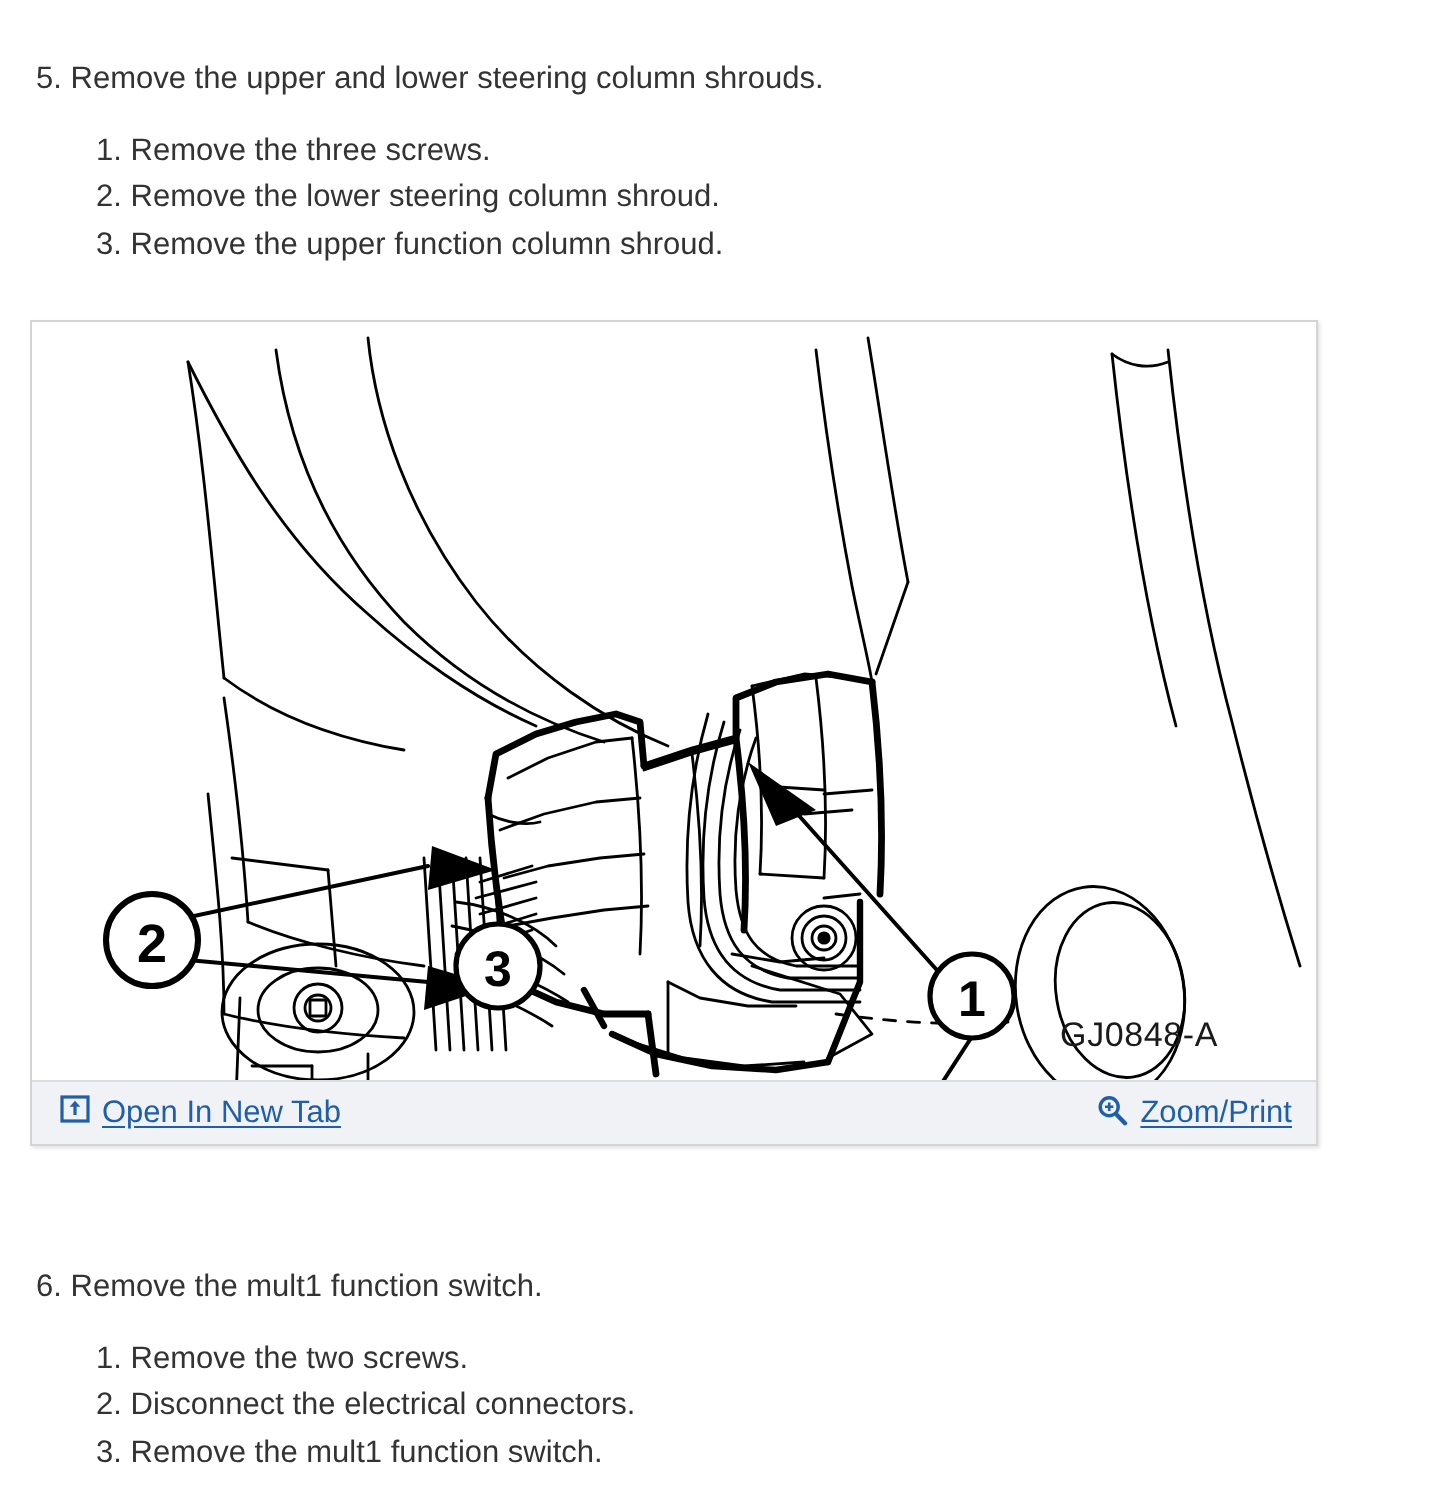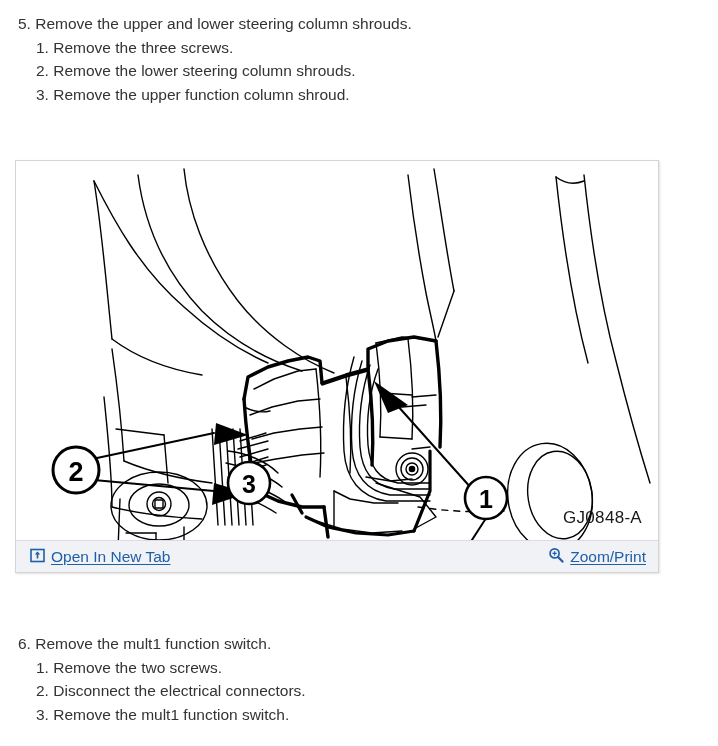--- a/index.html
+++ b/index.html
@@ -16,28 +16,28 @@
     overflow: hidden;
     position: relative;
   }
 
   
   .steps {
     font-size: 15.5px;
     line-height: 1.52;
     color: #333333;
   }
-  .steps-top { padding: 12px 0 0 18px; }
+  .steps-top { padding: 28px 0 0 18px; }
   .steps-bottom { padding: 12px 0 0 18px; }
 
   .step-main {
     white-space: nowrap;
   }
   .substeps {
-    margin: 0;
+    margin: 12px;
     padding: 0;
   }
   .substep {
     padding-left: 18px;
     white-space: nowrap;
   }
   .num { display: inline; }
   .txt { display: inline; }
 
   
@@ -57,21 +57,21 @@
     left: 0; top: 0;
     width: 642px;
     height: 379px;
     overflow: hidden;
     background: #ffffff;
   }
   .figure-stage svg { display: block; }
 
   .figure-code {
     position: absolute;
-    right: 16px;
+    right: 49px;
     bottom: 44px;
     font-size: 17px;
     color: #1a1a1a;
     letter-spacing: 0.3px;
     font-family: "Liberation Sans", "DejaVu Sans", sans-serif;
   }
 
   
   .figure-toolbar {
     position: absolute;
@@ -110,21 +110,21 @@
     <span class="num">5.</span>
     <span class="txt">Remove the upper and lower steering column shrouds.</span>
   </div>
   <div class="substeps">
     <div class="substep">
       <span class="num">1.</span>
       <span class="txt">Remove the three screws.</span>
     </div>
     <div class="substep">
       <span class="num">2.</span>
-      <span class="txt">Remove the lower steering column shrouds.</span>
+      <span class="txt">Remove the lower steering column shroud.</span>
     </div>
     <div class="substep">
       <span class="num">3.</span>
       <span class="txt">Remove the upper function column shroud.</span>
     </div>
   </div>
 </div>
 
 <div class="figure-panel">
 

